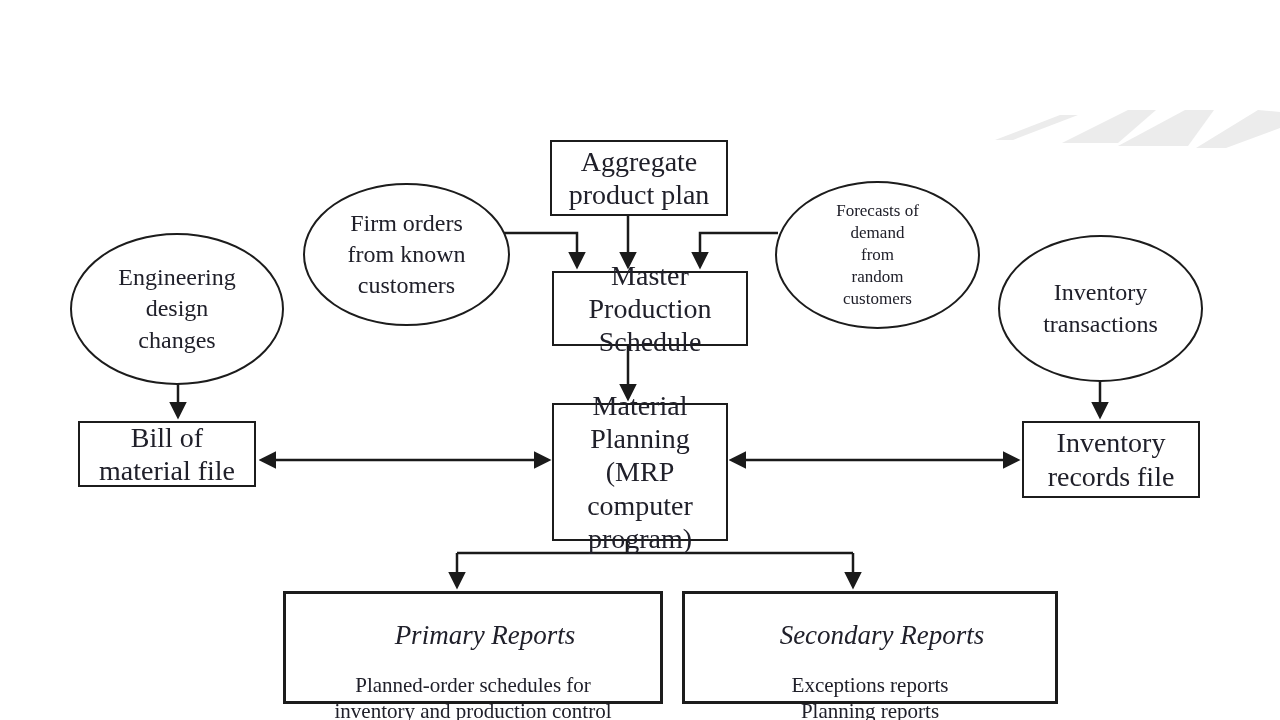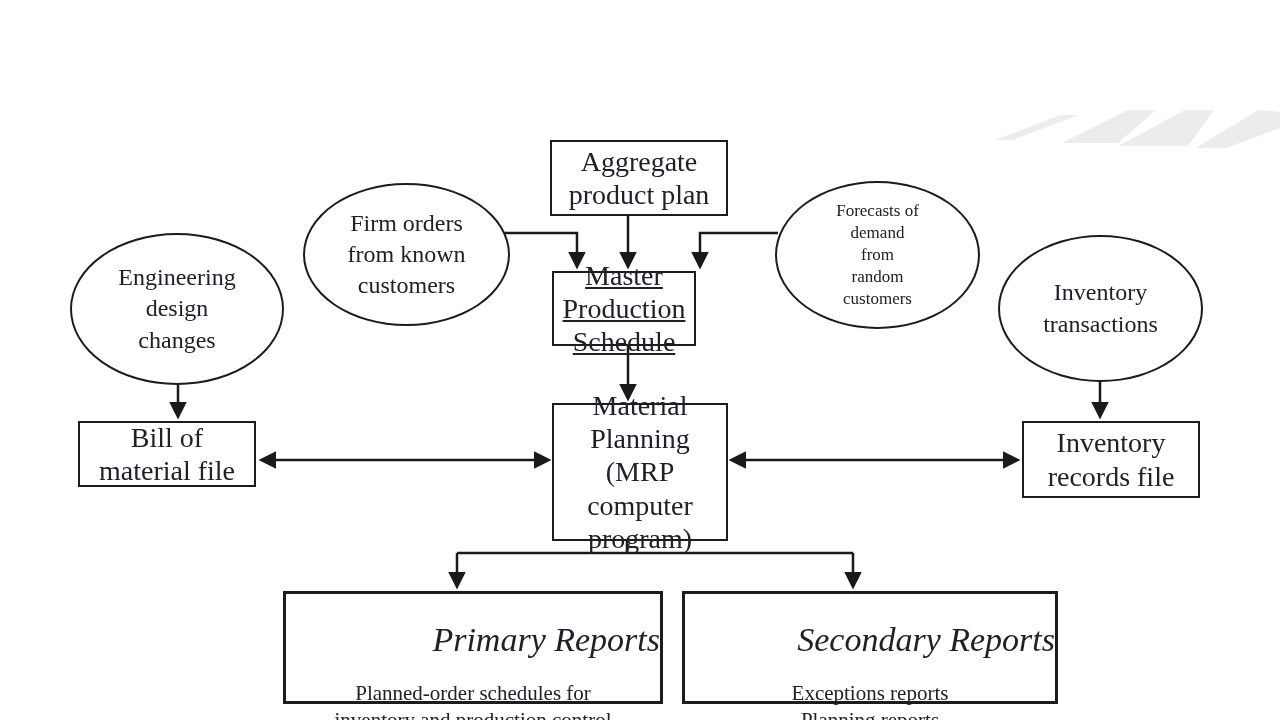--- a/index.html
+++ b/index.html
@@ -46,24 +46,24 @@
   .rect { font-size: 28px; }
   .ellipse { border-radius: 50%; font-size: 24px; line-height: 1.3; }
   .report {
     border-width: 3px;
     display: block;
     text-align: center;
     padding-top: 6px;
   }
   .report .rtitle {
     display: block;
-    text-align: right;
+    text-align: center;
     padding-left: 24px;
     font-style: italic;
-    font-size: 34px;
+    font-size: 27px;
     line-height: 1.25;
     white-space: pre-line;
   }
   .report .rbody {
     display: block;
     font-size: 21px;
     line-height: 1.28;
     white-space: pre-line;
   }
 </style>
@@ -122,21 +122,21 @@
 from
 random
 customers</div>
 
   <div class="node ellipse" style="left:998px; top:235px; width:205px; height:147px;">Inventory
 transactions</div>
 
   <div class="node rect" style="left:550px; top:140px; width:178px; height:76px;">Aggregate
 product plan</div>
 
-  <div class="node rect" style="left:552px; top:271px; width:144px; height:75px;text-decoration:underline;">Master
+  <div class="node rect" style="left:552px; top:271px; width:196px; height:75px;">Master
 Production
 Schedule</div>
 
   <div class="node rect" style="left:552px; top:403px; width:176px; height:138px;">Material
 Planning
 (MRP
 computer
 program)</div>
 
   <div class="node rect" style="left:78px; top:421px; width:178px; height:66px;">Bill of

